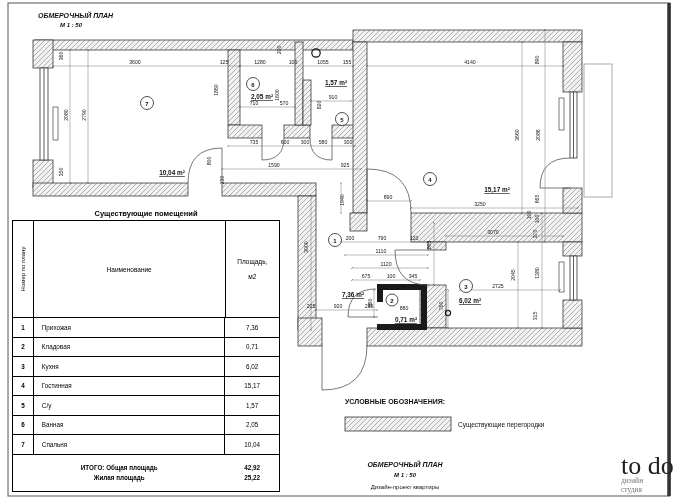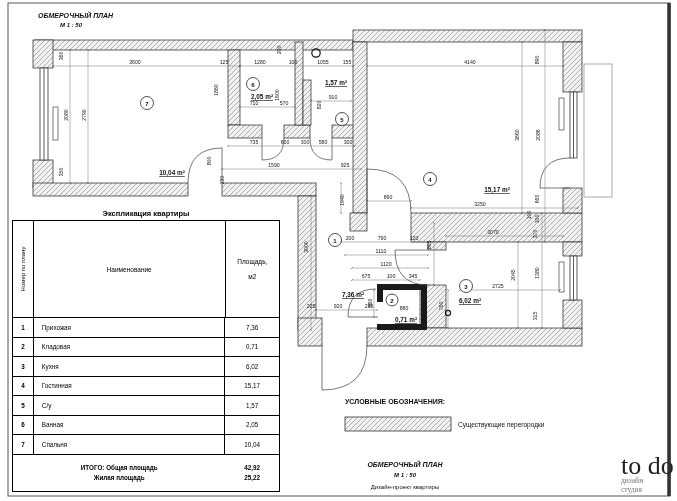--- a/index.html
+++ b/index.html
@@ -264,21 +264,21 @@
     <text x="405" y="489" class="footsub">Дизайн-проект квартиры</text>
   </g>
 
   <text x="621" y="474" class="logo">to do</text>
   <text x="621" y="483" class="logosub">дизайн</text>
   <text x="621" y="492" class="logosub">студия</text>
 </svg>
 
 
 <div id="expl">
-  <div class="ttl">Экспликация квартиры</div>
+  <div class="ttl">Существующие помещений</div>
   <div class="box">
     <div class="hrow">
       <div class="hc1">
             <span>Номер по плану</span>
           </div>
       <div class="hc2">Наименование</div>
       <div class="hc3">
         <span>Площадь,</span>
         <span>м2</span>
       </div>

